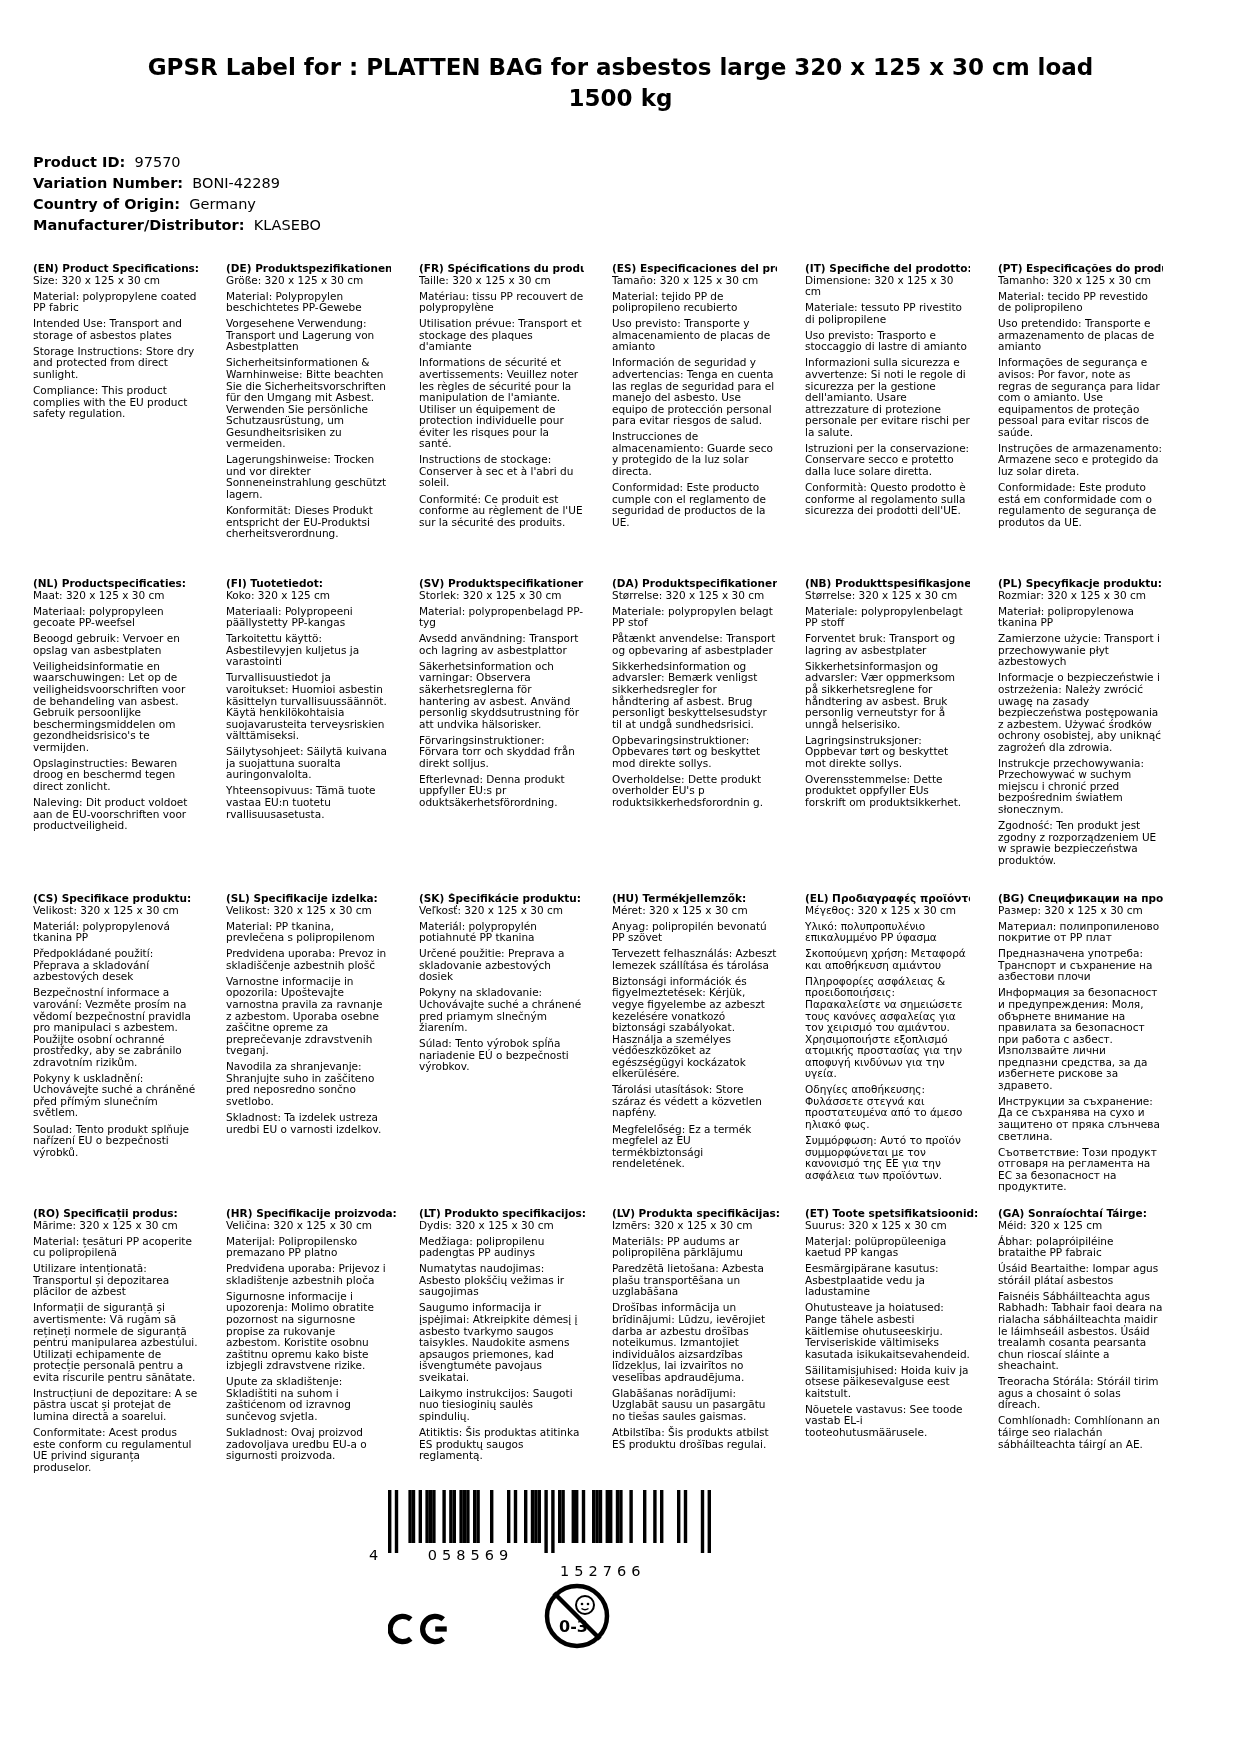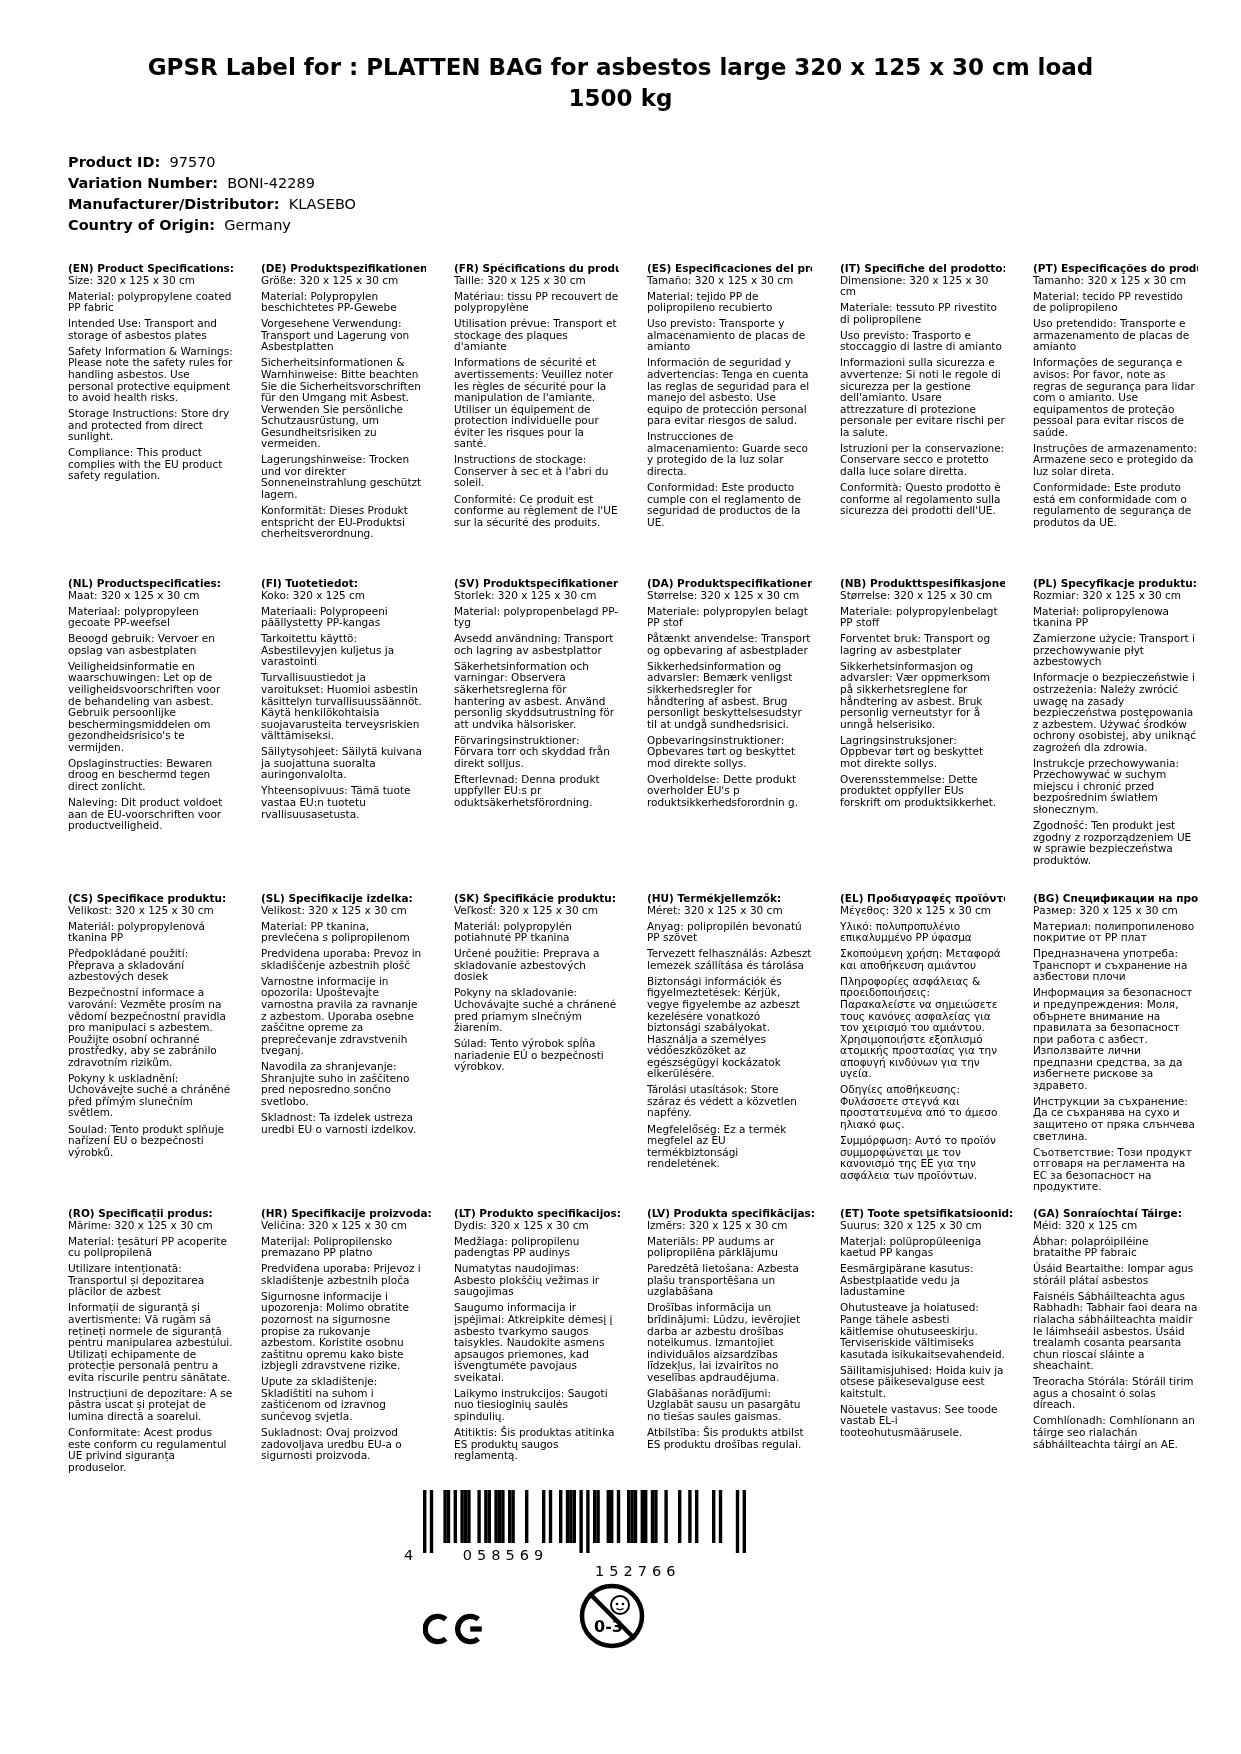--- a/index.html
+++ b/index.html
@@ -1,17 +1,17 @@
 <!DOCTYPE html>
 <html><head>
 <meta charset="utf-8">
 <style>
   html,body{margin:0;padding:0;background:#ffffff;}
   body{width:1241px;height:1754px;font-family:"DejaVu Sans",sans-serif;color:#000;position:relative;overflow:hidden;}
-  .page{padding:0 68px;}
+  .page{padding:0 33px;}
   .title{margin:52px auto 0 auto;max-width:980px;text-align:center;font-size:23px;font-weight:bold;line-height:1.35;}
   .product-info{margin-top:38px;font-size:14.5px;line-height:1.45;}
   .info-line{white-space:nowrap;}
   .info-label{font-weight:bold;}
   .info-value{font-weight:normal;}
   .specs-grid{margin-top:27px;display:grid;grid-template-columns:repeat(6,165px);column-gap:28px;}
   .spec-cell{height:315px;overflow:hidden;font-size:10.5px;line-height:1.1;}
   .spec-cell.last-row{height:auto;overflow:visible;}
   .spec-cell h3{margin:0;font-size:10.5px;font-weight:bold;white-space:nowrap;}
   .spec-cell p{margin:0 0 4.5px 0;}
@@ -31,31 +31,30 @@
 </head>
 <body>
 
 <div class="page">
 
   <h1 class="title">GPSR Label for : PLATTEN BAG for asbestos large 320 x 125 x 30 cm load 1500 kg</h1>
 
   <div class="product-info" id="product-info">
       <div class="info-line"><span class="info-label">Product ID:</span><span class="info-value">&nbsp; 97570</span></div>
       <div class="info-line"><span class="info-label">Variation Number:</span><span class="info-value">&nbsp; BONI-42289</span></div>
+      <div class="info-line"><span class="info-label">Country of Origin:</span><span class="info-value">&nbsp; Germany</span></div>
       <div class="info-line"><span class="info-label">Manufacturer/Distributor:</span><span class="info-value">&nbsp; KLASEBO</span></div>
-      <div class="info-line"><span class="info-label">Country of Origin:</span><span class="info-value">&nbsp; Germany</span></div>
     </div>
 
   <div class="specs-grid" id="specs-grid">
       <div class="spec-cell">
         <h3>(EN) Product Specifications:</h3>
         <p class="size-line">Size: 320 x 125 x 30 cm</p>
         <p>Material: polypropylene coated PP fabric</p>
         <p>Intended Use: Transport and storage of asbestos plates</p>
-        <p>Safety Information &amp; Warnings: Please note the safety rules for handling asbestos. Use personal protective equipment to avoid health risks.</p>
         <p>Storage Instructions: Store dry and protected from direct sunlight.</p>
         <p>Compliance: This product complies with the EU product safety regulation.</p>
       </div>
       <div class="spec-cell">
         <h3>(DE) Produktspezifikationen:</h3>
         <p class="size-line">Größe: 320 x 125 x 30 cm</p>
         <p>Material: Polypropylen beschichtetes PP-Gewebe</p>
         <p>Vorgesehene Verwendung: Transport und Lagerung von Asbestplatten</p>
         <p>Sicherheitsinformationen &amp; Warnhinweise: Bitte beachten Sie die Sicherheitsvorschriften für den Umgang mit Asbest. Verwenden Sie persönliche Schutzausrüstung, um Gesundheitsrisiken zu vermeiden.</p>
         <p>Lagerungshinweise: Trocken und vor direkter Sonneneinstrahlung geschützt lagern.</p>

